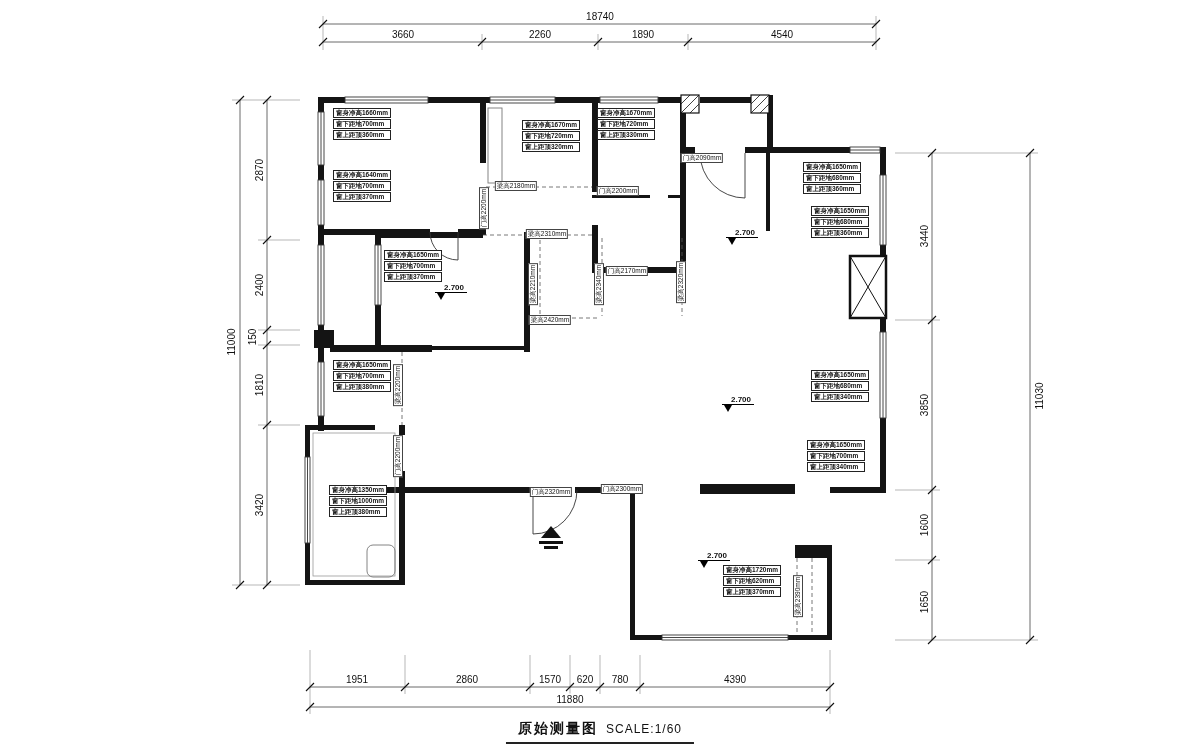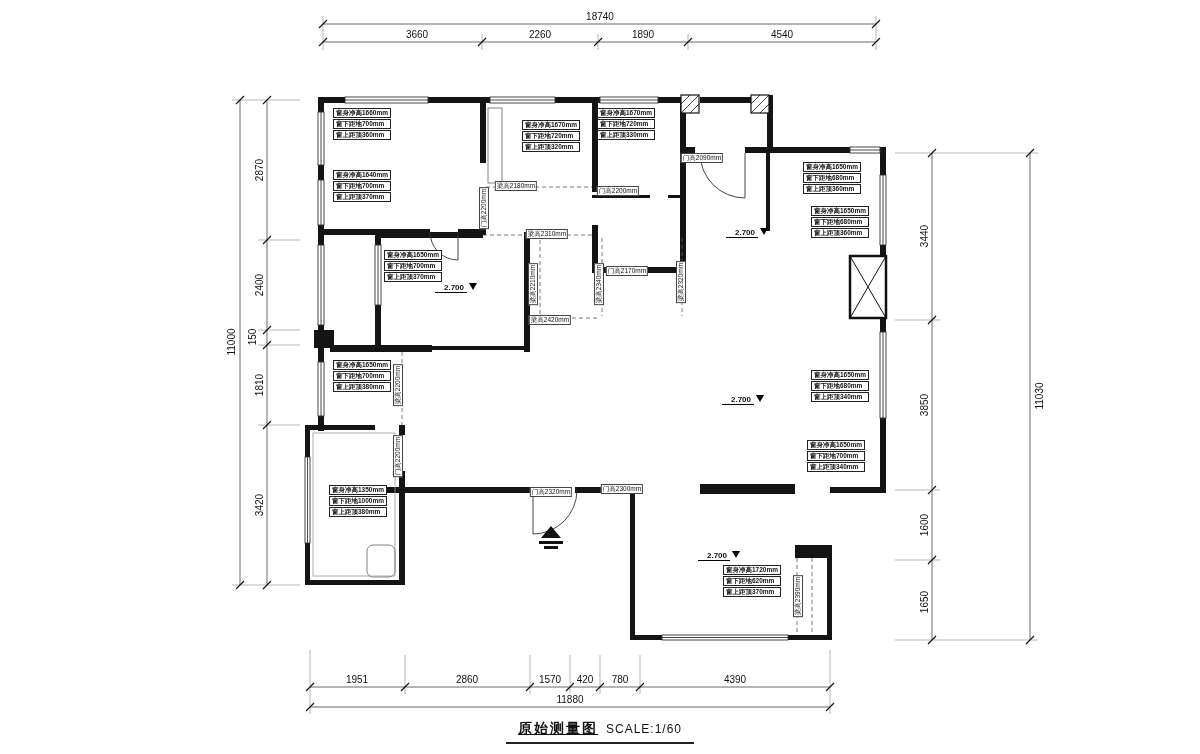--- a/index.html
+++ b/index.html
@@ -12,28 +12,28 @@
   .dim.v{transform:translate(-50%,-50%) rotate(-90deg);}
   
   .wspec{position:absolute;display:flex;flex-direction:column;gap:1px;}
   .wline{font-size:6.5px;line-height:8px;border:0.6px solid #222;background:#fff;
          padding:0 2px;white-space:nowrap;color:#111;font-weight:600;}
   
   .ann{position:absolute;font-size:6.5px;line-height:8px;color:#111;background:#fff;
        border:0.5px solid #444;padding:0 1px;transform:translate(-50%,-50%);white-space:nowrap;}
   .ann.v{transform:translate(-50%,-50%) rotate(-90deg);}
   
-  .level{position:absolute;display:flex;align-items:flex-start;}
+  .level{position:absolute;display:flex;flex-direction:column;align-items:flex-start;}
   .lvl-text{font-size:8px;line-height:9px;border-bottom:1px solid #000;padding:0 3px 0 9px;font-weight:600;}
   .lvl-tri{width:0;height:0;border-left:4px solid transparent;border-right:4px solid transparent;
            border-top:7px solid #000;margin-left:2px;}
   
   .title{position:absolute;left:600px;top:720px;transform:translateX(-50%);
          display:flex;align-items:baseline;gap:8px;border-bottom:2px solid #222;padding:0 12px 4px;}
-  .title-cn{font-size:14px;font-weight:bold;letter-spacing:2px;text-decoration:underline;}
+  .title-cn{font-size:14px;font-weight:bold;letter-spacing:2px;}
   .title-scale{font-size:12px;letter-spacing:1px;}
 </style>
 </head>
 <body>
 
 <div class="stage">
 
   <svg width="1200" height="754" viewBox="0 0 1200 754">
 
     <g fill="#141414">
@@ -208,21 +208,21 @@
       M319,46 L327,38 M478,46 L486,38 M594,46 L602,38 M684,46 L692,38 M872,46 L880,38
       M236,104 L244,96 M236,589 L244,581
       M263,104 L271,96 M263,244 L271,236 M263,334 L271,326 M263,349 L271,341 M263,429 L271,421 M263,589 L271,581
       M928,157 L936,149 M928,324 L936,316 M928,494 L936,486 M928,564 L936,556 M928,644 L936,636
       M1026,157 L1034,149 M1026,644 L1034,636
       M306,691 L314,683 M401,691 L409,683 M526,691 L534,683 M566,691 L574,683 M596,691 L604,683 M636,691 L644,683 M826,691 L834,683
       M306,711 L314,703 M826,711 L834,703"></path>
   </svg>
 
   <div class="dim" style="left:600px;top:16px">18740</div>
-  <div class="dim" style="left:417px;top:34px">3660</div>
+  <div class="dim" style="left:403px;top:34px">3660</div>
   <div class="dim" style="left:540px;top:34px">2260</div>
   <div class="dim" style="left:643px;top:34px">1890</div>
   <div class="dim" style="left:782px;top:34px">4540</div>
 
   <div class="dim v" style="left:231px;top:342px">11000</div>
   <div class="dim v" style="left:259px;top:170px">2870</div>
   <div class="dim v" style="left:259px;top:285px">2400</div>
   <div class="dim v" style="left:252px;top:337px">150</div>
   <div class="dim v" style="left:259px;top:385px">1810</div>
   <div class="dim v" style="left:259px;top:505px">3420</div>
@@ -230,21 +230,21 @@
   <div class="dim v" style="left:1039px;top:396px">11030</div>
   <div class="dim v" style="left:924px;top:236px">3440</div>
   <div class="dim v" style="left:924px;top:405px">3850</div>
   <div class="dim v" style="left:924px;top:525px">1600</div>
   <div class="dim v" style="left:924px;top:602px">1650</div>
 
   <div class="dim" style="left:570px;top:699px">11880</div>
   <div class="dim" style="left:357px;top:679px">1951</div>
   <div class="dim" style="left:467px;top:679px">2860</div>
   <div class="dim" style="left:550px;top:679px">1570</div>
-  <div class="dim" style="left:585px;top:679px">420</div>
+  <div class="dim" style="left:585px;top:679px">620</div>
   <div class="dim" style="left:620px;top:679px">780</div>
   <div class="dim" style="left:735px;top:679px">4390</div>
 
   <div class="wspec" style="left:333px;top:108px">
     <div class="wline">窗身净高1660mm</div>
     <div class="wline">窗下距地700mm</div>
     <div class="wline">窗上距顶360mm</div>
   </div>
   <div class="wspec" style="left:333px;top:170px">
     <div class="wline">窗身净高1640mm</div>

